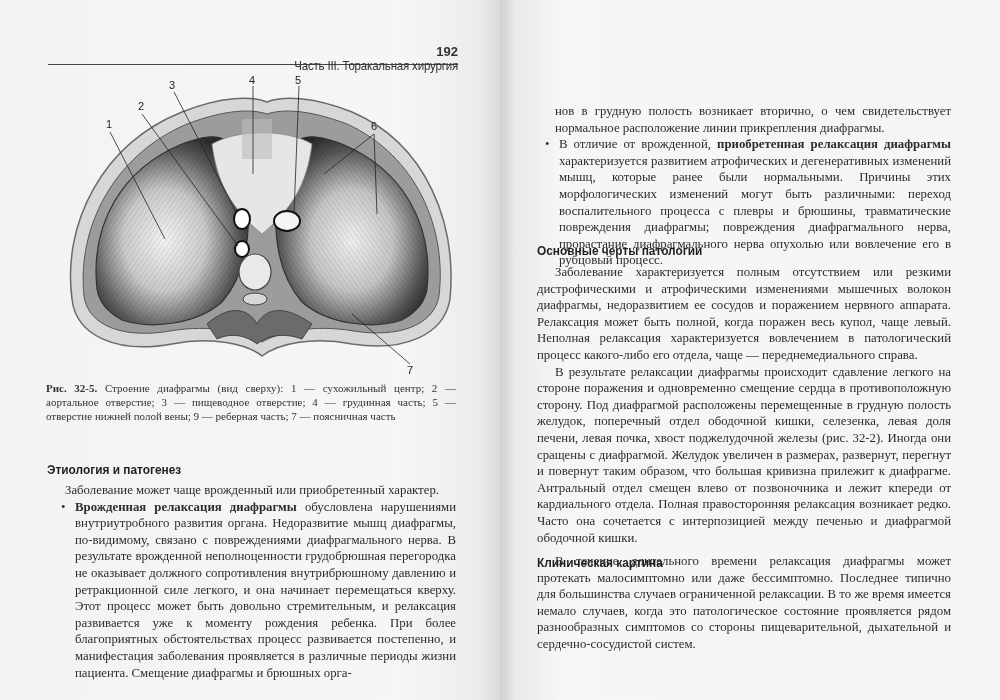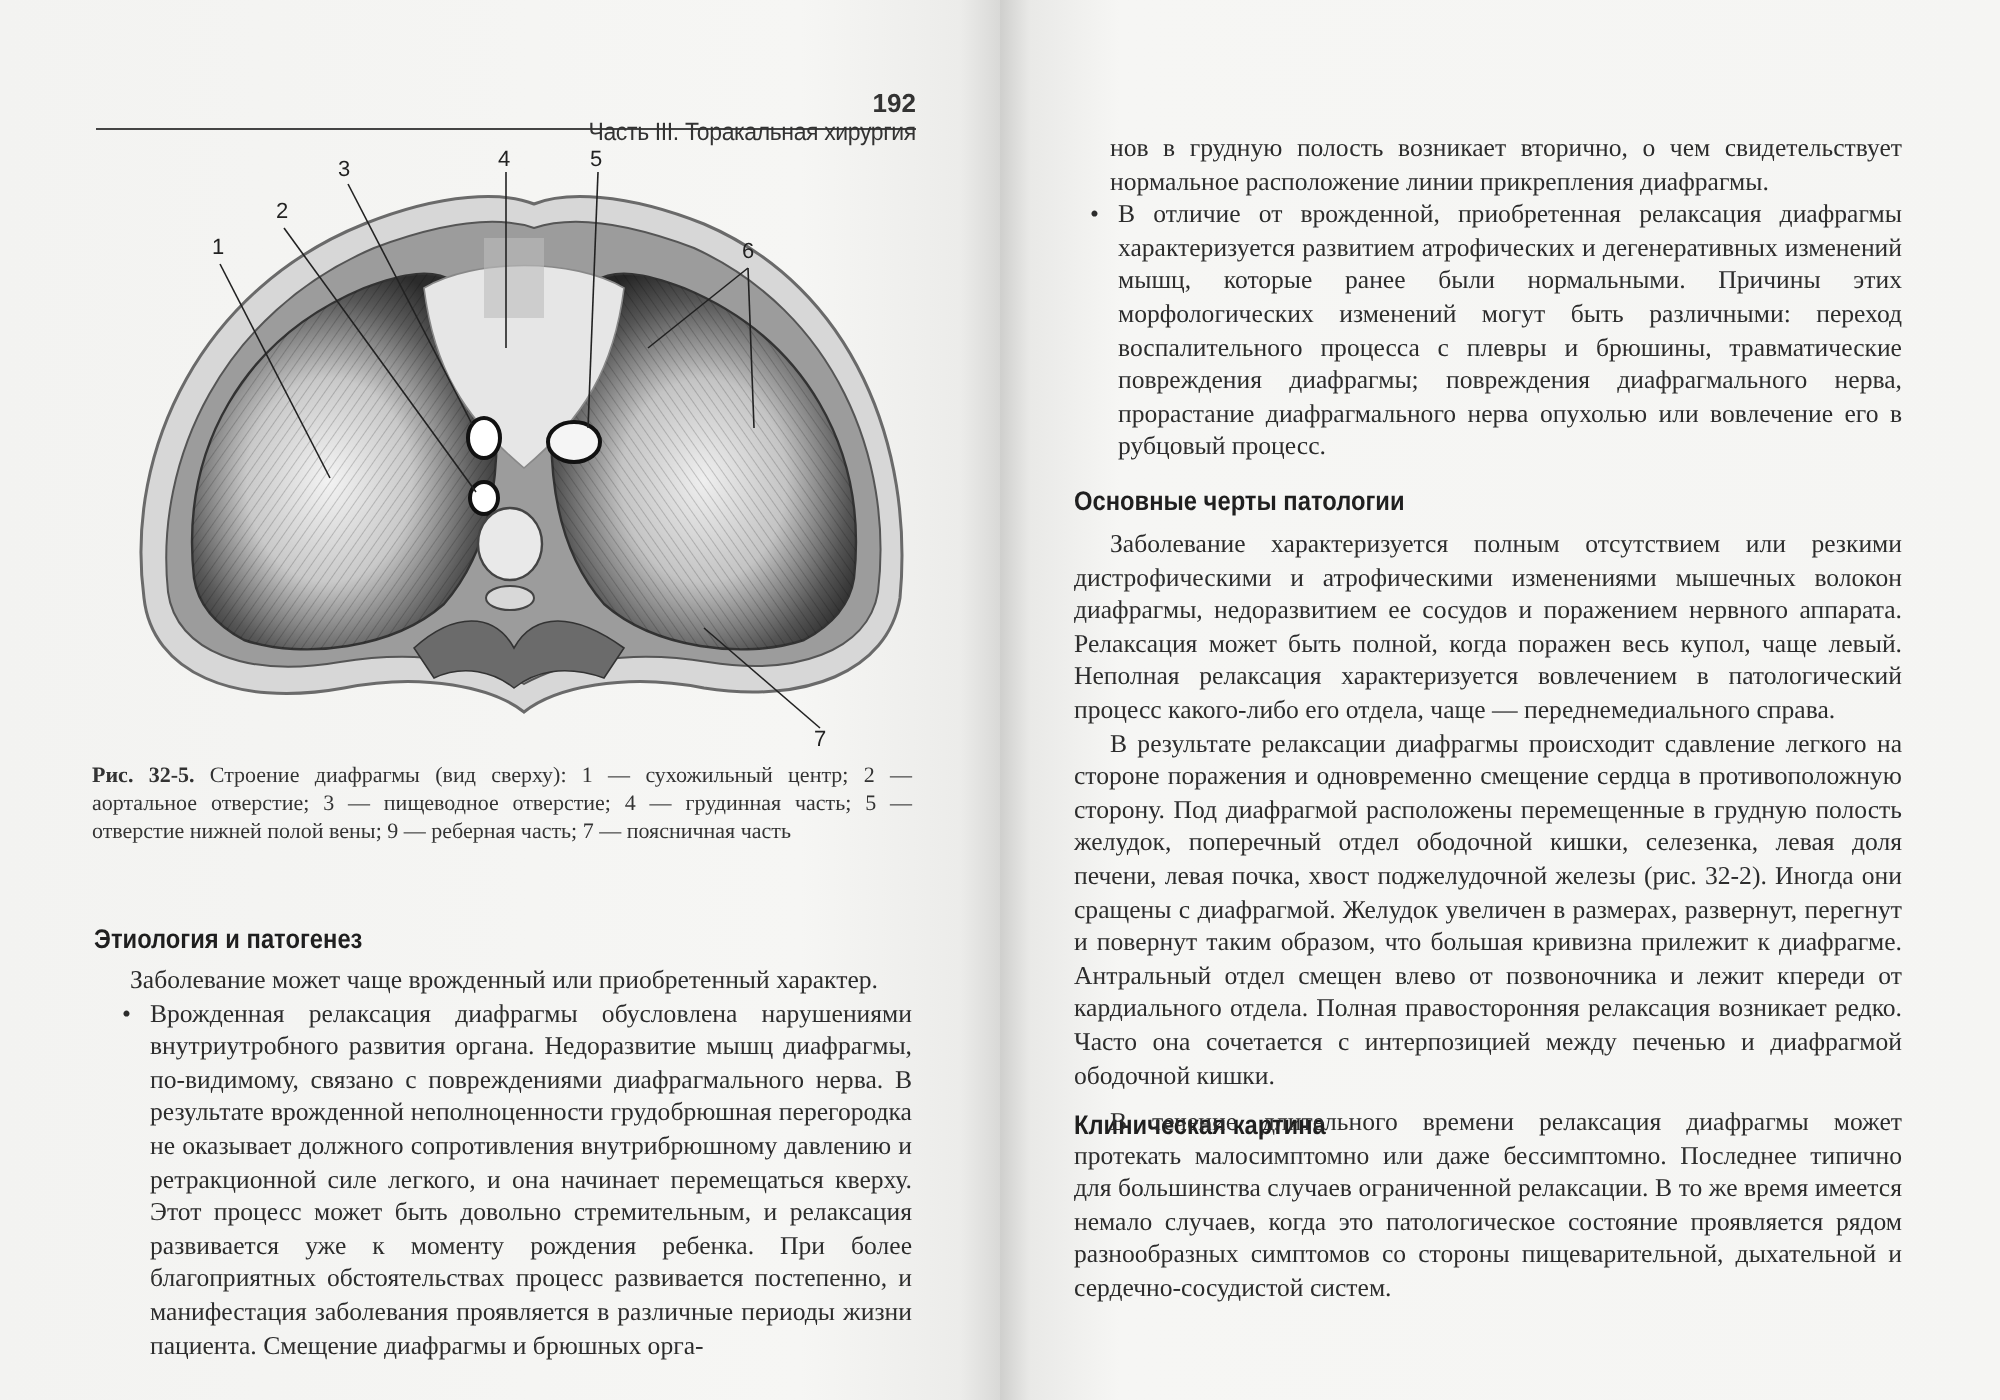--- a/index.html
+++ b/index.html
@@ -51,24 +51,24 @@
   .section-heading {
     position: absolute; font-family: "Liberation Sans", sans-serif;
     font-weight: bold; font-size: 13.5px; color: #1f1f1f;
     transform: scaleX(0.88); transform-origin: left;
   }
   .body-text {
     position: absolute; font-size: 12.8px; line-height: 16.6px; color: #2c2c2c;
     text-align: justify;
   }
   .para { margin: 0; text-indent: 18px; }
-  .para.noindent { text-indent: 0; }
+  .para.noindent { text-indent: 0; margin-top: 37px; }
   .bullet { position: relative; padding-left: 16px; margin: 0; }
   .bullet .dot { position: absolute; left: 2px; top: 0; }
-  .bullet b { font-weight: normal; }
+  .bullet b { font-weight: bold; }
   .ghost {
     position: absolute; color: rgba(90,90,90,0.07);
     font-family: "Liberation Sans", sans-serif; font-weight: bold;
     transform: scaleX(-1);
   }
 </style>
 </head>
 <body>
 
 <div class="spread">

